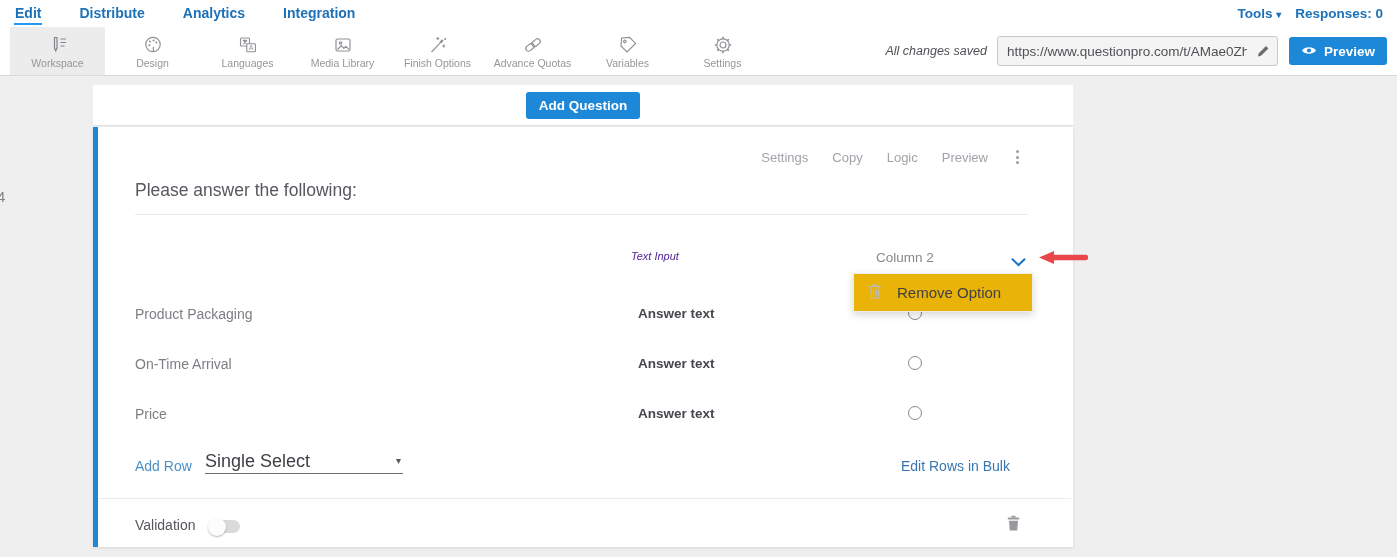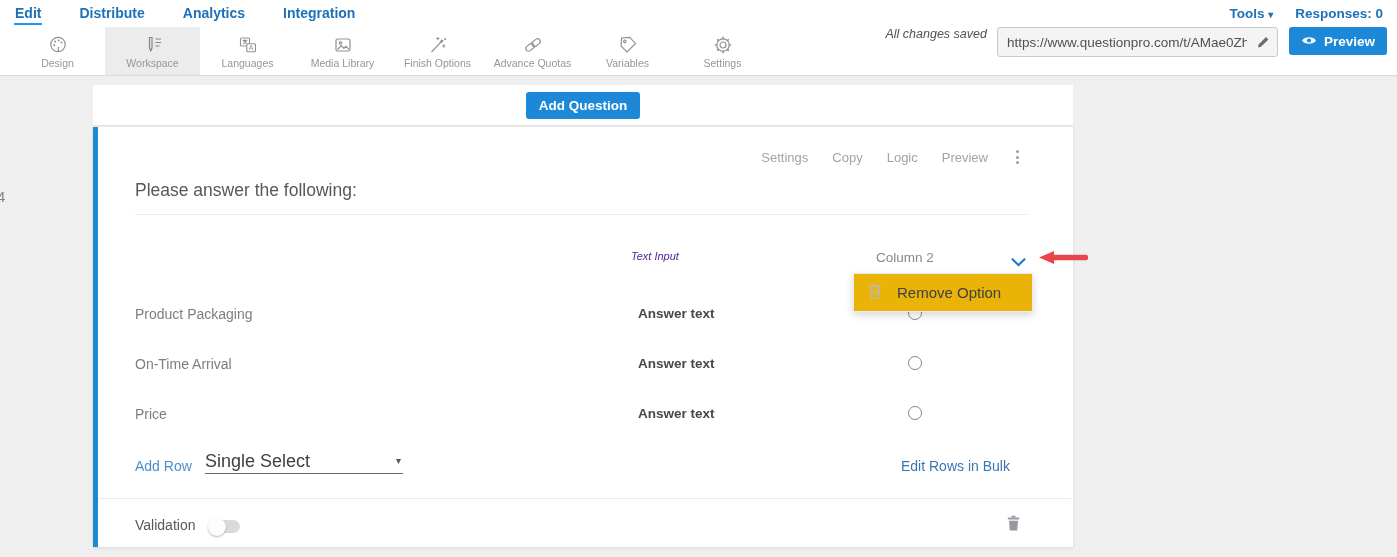--- a/index.html
+++ b/index.html
@@ -3,31 +3,31 @@
 <meta charset="utf-8">
 <style>
   * { margin:0; padding:0; box-sizing:border-box; }
   html,body { width:1397px; height:557px; font-family:"Liberation Sans", sans-serif; background:#efeff0; overflow:hidden; }
 
   
   .topnav { height:27px; background:#fff; display:flex; align-items:center; padding:0 14px; }
   .topnav .nav-left { display:flex; gap:36px; }
   .nav-item { font-size:14px; color:#1d71b8; font-weight:700; cursor:pointer; padding:3px 1px 2px; }
   .nav-item.active { border-bottom:2px solid #2196f3; }
-  .topnav .nav-right { margin-left:auto; display:flex; gap:22px; align-items:flex-end; }
+  .topnav .nav-right { margin-left:auto; display:flex; gap:14px; align-items:flex-end; }
   .nav-link { font-size:13.5px; color:#1d71b8; font-weight:600; cursor:pointer; }
   .caret { font-size:10px; color:#1d71b8; }
 
   
   .toolbar { height:49px; background:#fff; border-bottom:1px solid #d9d9d9; display:flex; align-items:stretch; padding-left:10px; }
   .tb-item { width:95px; display:flex; flex-direction:column; align-items:center; justify-content:center; cursor:pointer; }
   .tb-item.active { background:#ececec; }
   .tb-item .tb-label { font-size:10.5px; color:#94969b; margin-top:1px; white-space:nowrap; }
   .tb-item svg { display:block; }
-  .tb-right { margin-left:auto; display:flex; padding-right:10px; }
+  .tb-right { margin-left:auto; display:flex; align-items:center; padding-right:10px; }
   .save-status { font-size:12.5px; font-style:italic; color:#4f5155; margin-right:10px; white-space:nowrap; }
   .url-box { position:relative; width:281px; height:30px; }
   .url-box input { width:100%; height:100%; border:1px solid #c9c9c9; border-radius:3px; background:#f4f4f4; font-size:13.5px; color:#4f5155; padding:0 30px 0 9px; font-family:"Liberation Sans",sans-serif; }
   .url-edit { position:absolute; right:8px; top:8px; cursor:pointer; }
   .btn-preview { margin-left:11px; height:28px; padding:0 12px; background:#1e88d8; border:none; border-radius:3px; color:#fff; font-size:13.5px; font-weight:700; display:flex; align-items:center; gap:7px; cursor:pointer; font-family:"Liberation Sans",sans-serif; }
 
   
   .page { position:relative; height:481px; background:#efeff0; }
   .qnum { position:absolute; left:-3px; top:112px; font-size:15px; color:#808287; }
 
@@ -81,42 +81,42 @@
     <span class="nav-item">Integration</span>
   </div>
   <div class="nav-right">
     <span class="nav-link"><span>Tools</span> <span class="caret">▾</span></span>
     <span class="nav-link">Responses: 0</span>
   </div>
 </div>
 
 <div class="toolbar">
 
+  <div class="tb-item active">
+    <span>
+      <svg width="22" height="22" viewBox="0 0 22 22" fill="none" stroke="#82848a" stroke-width="1.2">
+        <path d="M7.5 3.5 h2.5 v10.5 l-1.25 2.8 -1.25 -2.8 z"></path>
+          <path d="M13.5 5 h5.5 M13.5 8.5 h5.5 M13.5 12 h4"></path>
+      </svg>
+      </span>
+    <span class="tb-label">Workspace</span>
+  </div>
+
   <div class="tb-item">
     <span>
       <svg width="22" height="22" viewBox="0 0 22 22" fill="none" stroke="#8f9196" stroke-width="1.2">
         <circle cx="11" cy="10.5" r="7.2"></circle>
         <circle cx="8" cy="7.6" r="1" fill="#8f9196" stroke="none"></circle>
         <circle cx="11.6" cy="6.5" r="1" fill="#8f9196" stroke="none"></circle>
         <circle cx="14.4" cy="8.6" r="1" fill="#8f9196" stroke="none"></circle>
         <circle cx="7.3" cy="11.2" r="1" fill="#8f9196" stroke="none"></circle>
         <path d="M11 17.7 c1.8-1.8 -1.4-3.2 1-4.8"></path>
       </svg>
       </span>
     <span class="tb-label">Design</span>
-  </div>
-
-  <div class="tb-item active">
-    <span>
-      <svg width="22" height="22" viewBox="0 0 22 22" fill="none" stroke="#82848a" stroke-width="1.2">
-        <path d="M7.5 3.5 h2.5 v10.5 l-1.25 2.8 -1.25 -2.8 z"></path>
-          <path d="M13.5 5 h5.5 M13.5 8.5 h5.5 M13.5 12 h4"></path>
-      </svg>
-      </span>
-    <span class="tb-label">Workspace</span>
   </div>
 
   <div class="tb-item">
     <span>
       <svg width="22" height="22" viewBox="0 0 22 22" fill="none" stroke="#8f9196" stroke-width="1.1">
         <rect x="3.5" y="4" width="9" height="8" rx="1"></rect>
         <path d="M5.8 6.4 h4.4 M6.3 9.8 l3.4-3 M6.5 6.8 l3 3"></path>
         <rect x="9.8" y="9.8" width="8.7" height="8" rx="1" fill="#ffffff"></rect>
         <text x="14.1" y="16" font-size="7" fill="#8f9196" stroke="none" text-anchor="middle" font-family="Liberation Sans, sans-serif">A</text>
       </svg>

